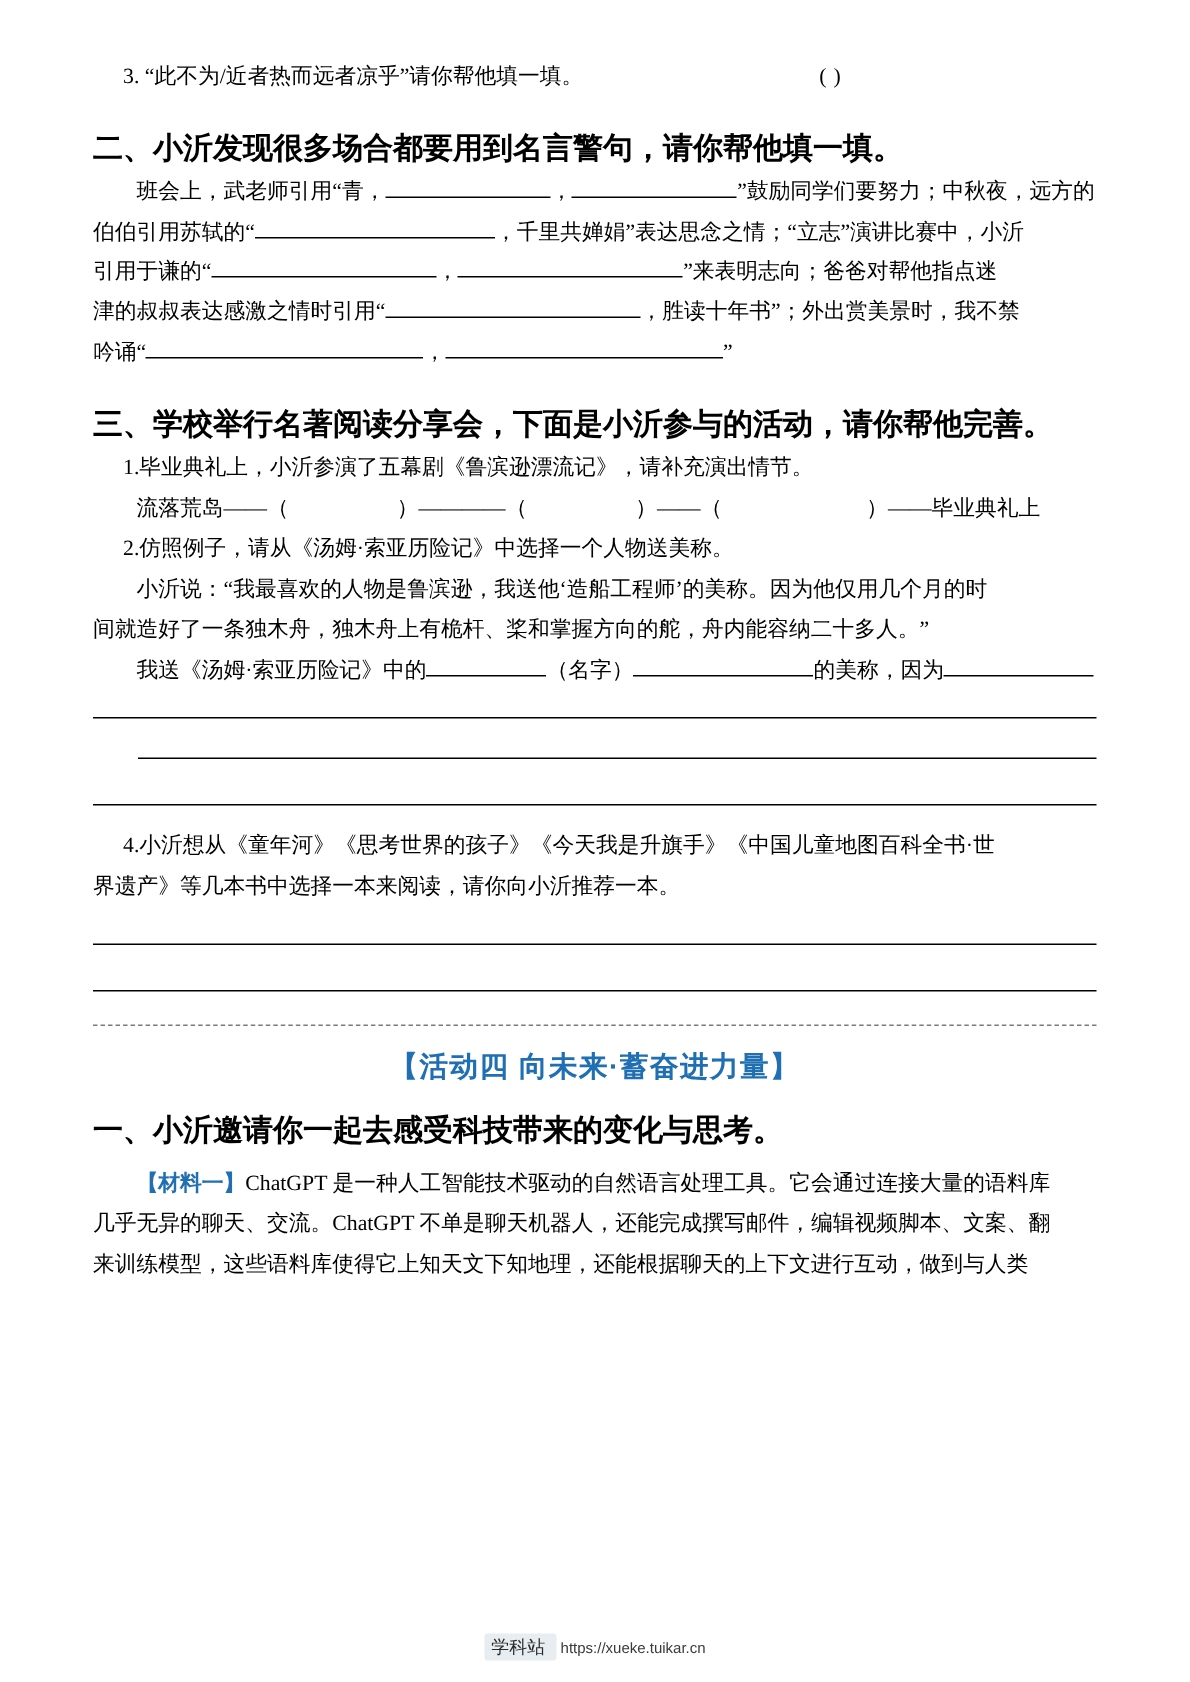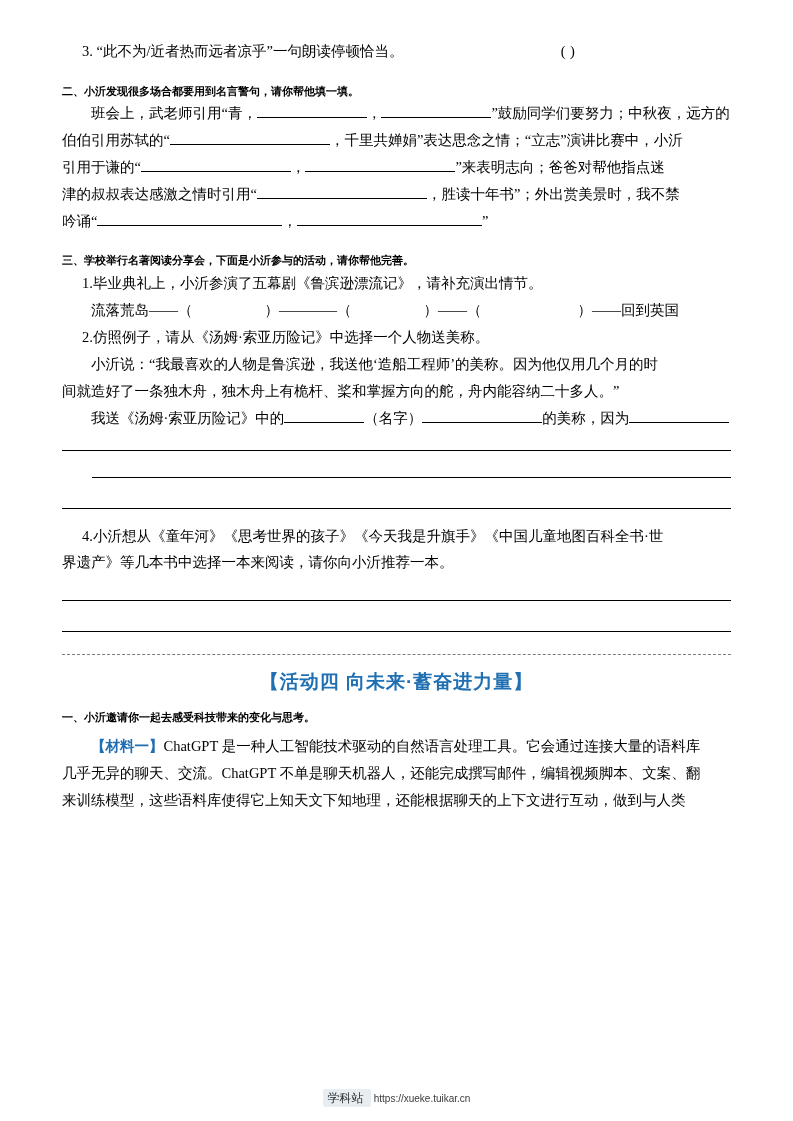--- a/index.html
+++ b/index.html
@@ -18,21 +18,21 @@
   .page {
     position: relative;
     width: 793px;
     height: 1121px;
     box-sizing: border-box;
     padding: 38px 62px 0 62px;
   }
   .bold-head {
     font-family: "Liberation Sans", "DejaVu Sans", sans-serif;
     font-weight: bold;
-    font-size: 11px;
+    font-size: 20px;
     line-height: 1.6;
     margin: 0;
   }
   .body-line {
     font-size: 14.5px;
     line-height: 1.85;
     margin: 0;
   }
   .indent1 { text-indent: 2em; }
   .indent-small { padding-left: 20px; }
@@ -126,21 +126,21 @@
     width: 72px;
   }
 </style>
 </head>
 <body>
 
 <div class="page">
 
   <div class="body-line indent-small">
     <span>3.</span>
-    <span>“此不为/近者热而远者凉乎”一句朗读停顿恰当。</span>
+    <span>“此不为/近者热而远者凉乎”请你帮他填一填。</span>
     <span style="display:inline-block; width:150px;"></span>
     <span class="paren">(        )</span>
   </div>
 
   <div class="bold-head mt18">二、小沂发现很多场合都要用到名言警句，请你帮他填一填。</div>
 
   <div class="mt10">
     <div class="body-line indent1">
       <span>班会上，武老师引用“青，</span><span class="u inline-u-110"></span><span>，</span><span class="u inline-u-110"></span><span>”鼓励同学们要努力；中秋夜，远方的</span>
     </div>
@@ -158,21 +158,21 @@
     </div>
   </div>
 
   <div class="bold-head mt18">三、学校举行名著阅读分享会，下面是小沂参与的活动，请你帮他完善。</div>
 
   <div class="body-line mt10 indent-small">
     <span>1.</span><span>毕业典礼上，小沂参演了五幕剧《鲁滨逊漂流记》，请补充演出情节。</span>
   </div>
 
   <div class="flow-line mt10 indent1">
-    <span>流落荒岛——（</span><span class="paren-blank"></span><span>）————（</span><span class="paren-blank"></span><span>）——（</span><span class="paren-blank" style="width:96px;"></span><span>）——回到英国</span>
+    <span>流落荒岛——（</span><span class="paren-blank"></span><span>）————（</span><span class="paren-blank"></span><span>）——（</span><span class="paren-blank" style="width:96px;"></span><span>）——毕业典礼上</span>
   </div>
 
   <div class="body-line mt10 indent-small">
     <span>2.</span><span>仿照例子，请从《汤姆·索亚历险记》中选择一个人物送美称。</span>
   </div>
 
   <div class="mt10">
     <div class="body-line indent1">
       <span>小沂说：</span><span>“我最喜欢的人物是鲁滨逊，我送他‘造船工程师’的美称。因为他仅用几个月的时</span>
     </div>

